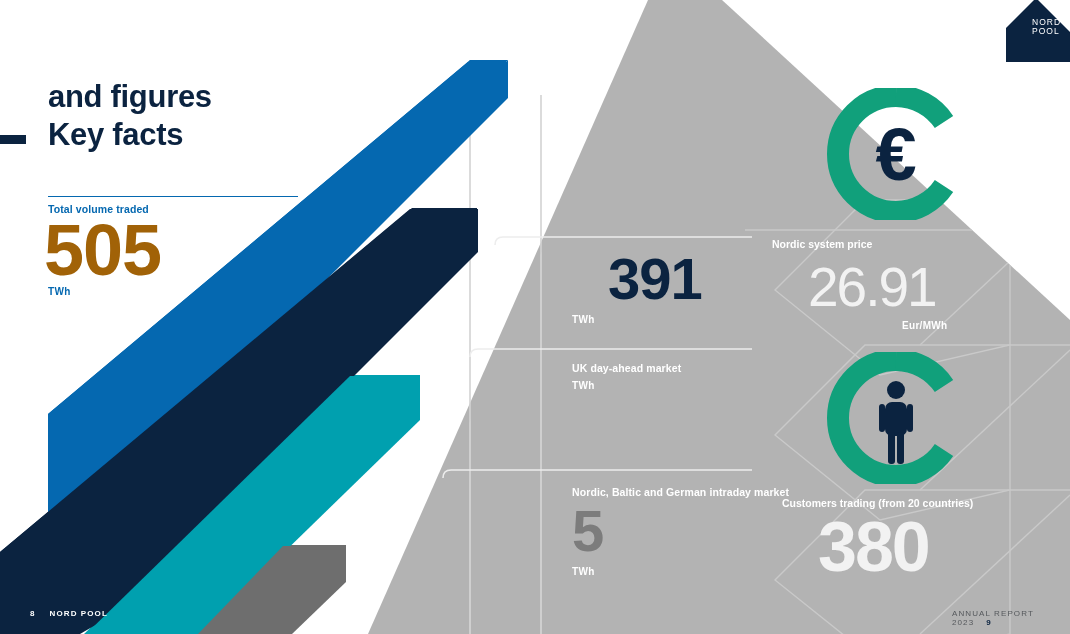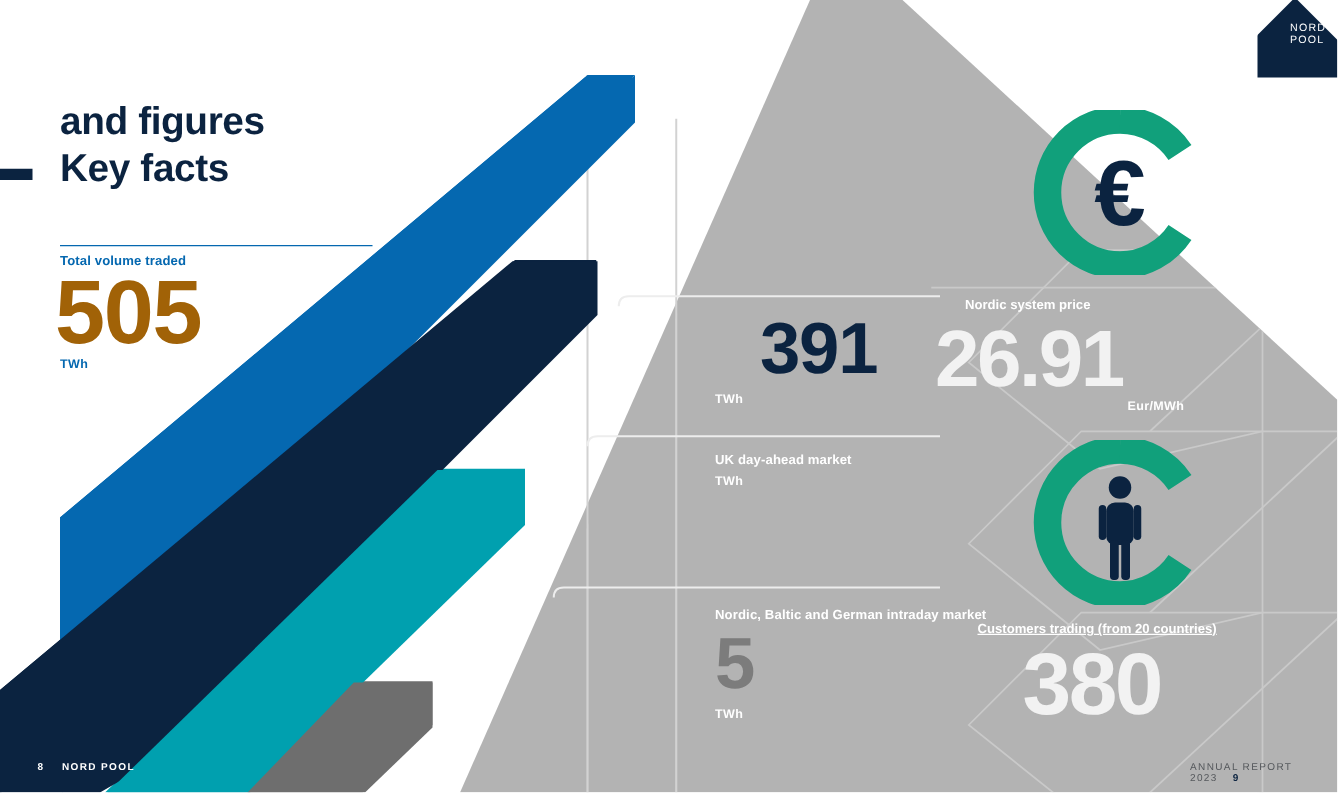--- a/index.html
+++ b/index.html
@@ -26,24 +26,24 @@
   .cstat .unit{font-size:10px;font-weight:bold;color:#ffffff;letter-spacing:0.3px;margin-top:6px;}
   #stat-1 .num{color:#0B2340;margin-left:36px;}
   #stat-2 .num{color:#16A5B4;}
   #stat-3 .num{color:#7C7C7C;}
   #stat-1{top:246px;}
   #stat-2{top:362px;}
   #stat-3{top:486px;}
 
   
   #price-label{left:772px;top:238px;font-size:10.5px;font-weight:bold;color:#ffffff;white-space:nowrap;text-align:center;}
-  #price-value{left:748px;top:252px;font-size:64px;line-height:70px;font-weight:bold;color:#f2f2f2;letter-spacing:-2px;}
+  #price-value{left:808px;top:252px;font-size:55px;line-height:70px;font-weight:normal;color:#f2f2f2;letter-spacing:-2px;}
   #price-unit{left:902px;top:320px;font-size:10px;font-weight:bold;color:#ffffff;letter-spacing:0.3px;}
 
-  #cust-label{left:782px;top:497px;font-size:10.5px;font-weight:bold;color:#ffffff;white-space:nowrap;text-decoration:underline;}
+  #cust-label{left:782px;top:497px;font-size:10.5px;font-weight:bold;color:#ffffff;white-space:nowrap;}
   #cust-value{left:818px;top:512px;font-size:70px;line-height:70px;font-weight:bold;color:#f2f2f2;letter-spacing:-2px;}
 
   
   #foot-left{left:30px;top:609px;font-size:8px;font-weight:bold;color:#ffffff;letter-spacing:1.1px;}
   #foot-left .pg{margin-right:14px;}
   #foot-right{left:952px;top:609px;font-size:8px;color:#55585c;letter-spacing:1.1px;}
   #foot-right .pg{margin-left:12px;font-weight:bold;color:#0B2340;}
 
   
   #logo{left:1006px;top:0px;width:64px;height:62px;}

